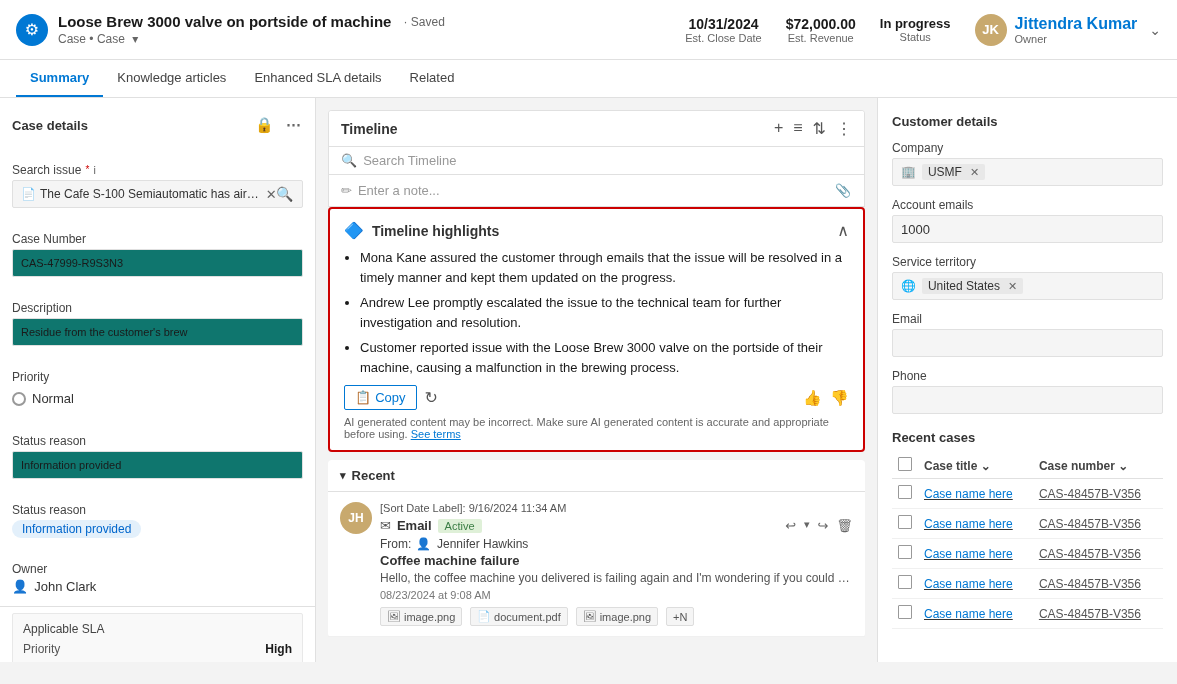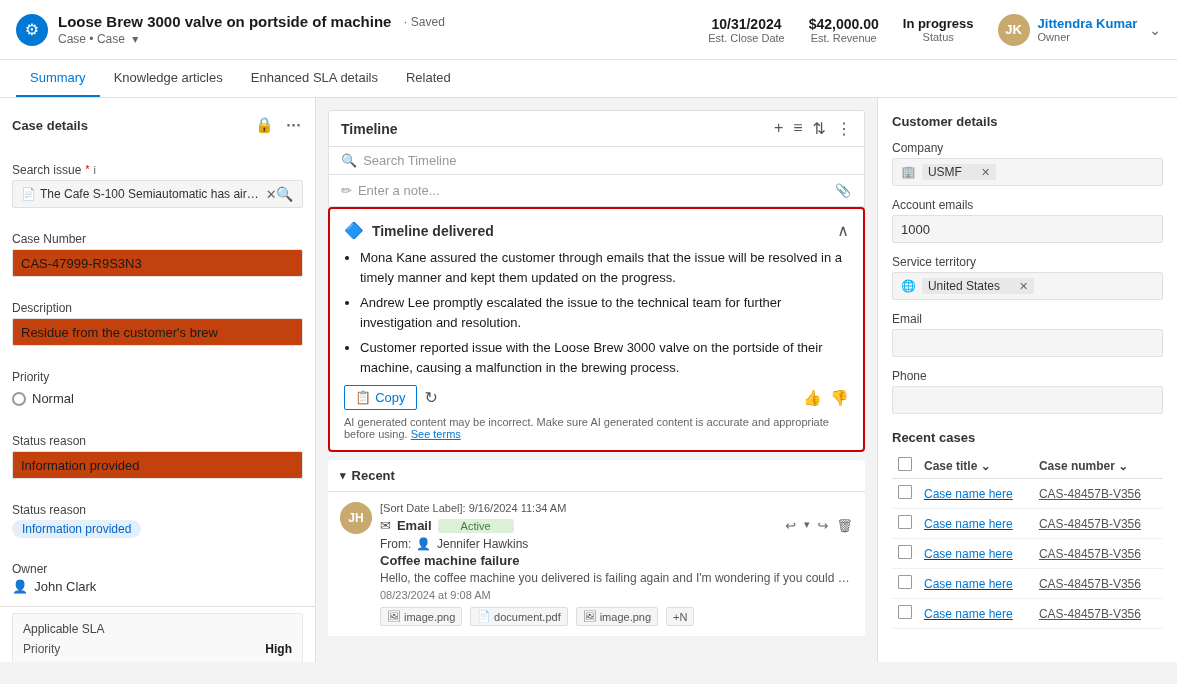--- a/index.html
+++ b/index.html
@@ -23,33 +23,33 @@
     .header-meta { display: flex; align-items: center; gap: 24px; }
     .meta-item { text-align: center; }
     .meta-value { font-size: 14px; font-weight: 600; color: #1a1a1a; }
     .meta-label { font-size: 11px; color: #666; }
     .status-badge { font-size: 13px; font-weight: 600; color: #1a1a1a; }
     .owner-section { display: flex; align-items: center; gap: 8px; cursor: pointer; }
     .owner-avatar {
       width: 32px; height: 32px; border-radius: 50%; background: #c8a96e;
       display: flex; align-items: center; justify-content: center; color: #fff; font-size: 13px; font-weight: 600; flex-shrink: 0; overflow: hidden;
     }
-    .owner-name { font-size: 13px; font-weight: 600; color: #0078d4; text-align: right; }
+    .owner-name { font-size: 16px; font-weight: 600; color: #0078d4; text-align: right; }
     .owner-role { font-size: 11px; color: #666; }
 
     
     .nav-tabs {
       background: #fff; border-bottom: 1px solid #e0e0e0;
       display: flex; gap: 0; padding: 0 16px;
     }
     .nav-tab {
       padding: 10px 14px; font-size: 13px; color: #444; cursor: pointer;
       border-bottom: 2px solid transparent; white-space: nowrap;
     }
-    .nav-tab.active { color: #0078d4; border-bottom: 2px solid #0078d4; font-weight: 400; }
+    .nav-tab.active { color: #0078d4; border-bottom: 2px solid #0078d4; font-weight: 700; }
 
     
     .main-layout {
       display: flex; height: calc(100vh - 120px); overflow: hidden;
     }
 
     
     .left-panel {
       width: 316px; background: #fff; border-right: 1px solid #e0e0e0;
       overflow-y: auto; flex-shrink: 0; padding: 12px 0;
@@ -58,22 +58,22 @@
       display: flex; align-items: center; justify-content: space-between;
       padding: 4px 12px 8px; font-size: 13px; font-weight: 600; text-align: center;
     }
     .panel-header-icons { display: flex; gap: 8px; }
     .icon-btn { cursor: pointer; color: #666; font-size: 15px; padding: 2px; }
 
     .field-group { padding: 6px 12px; margin-top: 12px; }
     .field-label { font-size: 12px; color: #444; margin-bottom: 3px; display: flex; align-items: center; gap: 4px; }
     .field-label sup { color: #c00; }
     .field-value {
-      background: #c2410c; border: 1px solid #e0e0e0; border-radius: 2px;
-      padding: 5px 8px; font-size: 13px; color: #1a1a1a; min-height: 28px;
+      background: #0f766e; border: 1px solid #e0e0e0; border-radius: 2px;
+      padding: 5px 8px; font-size: 11px; color: #1a1a1a; min-height: 28px;
       display: flex; align-items: center; justify-content: space-between;
     }
     .search-field {
       background: #f5f5f5; border: 1px solid #e0e0e0; border-radius: 2px;
       padding: 5px 8px; font-size: 13px; display: flex; align-items: center; justify-content: space-between;
     }
     .search-field-inner { display: flex; align-items: center; gap: 4px; flex: 1; overflow: hidden; }
     .divider { height: 1px; background: #e0e0e0; margin: 6px 0; }
 
     .radio-option { display: flex; align-items: center; gap: 6px; padding: 4px 0; }
@@ -149,21 +149,21 @@
     
     .recent-section { margin-top: 8px; background: #fff; border-radius: 4px; }
     .recent-header {
       display: flex; align-items: center; gap: 6px; padding: 8px 12px;
       font-size: 13px; font-weight: 600; border-bottom: 1px solid #e0e0e0; cursor: pointer;
     }
     .email-item { padding: 10px 12px; border-bottom: 1px solid #f0f0f0; }
     .email-meta { font-size: 11px; color: #555; margin-bottom: 4px; }
     .email-header-row { display: flex; align-items: center; justify-content: space-between; margin-bottom: 4px; }
     .email-type { display: flex; align-items: center; gap: 6px; }
-    .email-badge { font-size: 11px; background: #dff0d8; color: #3a7d44; border-radius: 2px; padding: 1px 23px; }
+    .email-badge { font-size: 11px; background: #dff0d8; color: #3a7d44; border-radius: 2px; padding: 1px 7px; }
     .email-actions { display: flex; gap: 8px; color: #666; }
     .email-from { font-size: 12px; color: #444; margin-bottom: 2px; }
     .email-subject { font-size: 13px; font-weight: 600; margin-bottom: 3px; }
     .email-preview { font-size: 12px; color: #555; margin-bottom: 4px; white-space: nowrap; overflow: hidden; text-overflow: ellipsis; }
     .email-date { font-size: 11px; color: #777; margin-bottom: 6px; }
     .email-attachments { display: flex; gap: 8px; flex-wrap: wrap; }
     .attachment { display: flex; align-items: center; gap: 3px; font-size: 11px; color: #555; background: #f5f5f5; border: 1px solid #ddd; border-radius: 2px; padding: 2px 6px; }
 
     
     .right-panel {
@@ -171,21 +171,21 @@
       overflow-y: auto; flex-shrink: 0; padding: 12px 0;
     }
     .right-panel-header { font-size: 13px; font-weight: 600; padding: 4px 14px 8px; }
     .customer-field { padding: 4px 14px; margin-bottom: 4px; }
     .customer-field-label { font-size: 12px; color: #444; margin-bottom: 3px; }
     .customer-field-value {
       background: #f5f5f5; border: 1px solid #e0e0e0; border-radius: 2px;
       padding: 5px 8px; font-size: 13px; min-height: 28px;
       display: flex; align-items: center; gap: 6px;
     }
-    .tag { display: flex; align-items: center; gap: 19px; background: #e8e8e8; border-radius: 2px; padding: 1px 6px; font-size: 12px; }
+    .tag { display: flex; align-items: center; gap: 8px; background: #e8e8e8; border-radius: 2px; padding: 1px 6px; font-size: 12px; }
     .tag-x { cursor: pointer; color: #666; font-size: 11px; }
 
     
     .recent-cases-section { padding: 8px 14px; }
     .recent-cases-title { font-size: 13px; font-weight: 600; margin-bottom: 8px; }
     .cases-table { width: 100%; border-collapse: collapse; }
     .cases-table th {
       font-size: 12px; color: #444; text-align: left; padding: 4px 6px;
       border-bottom: 1px solid #e0e0e0; font-weight: 600;
     }
@@ -215,21 +215,21 @@
         <span style="margin-left:4px;">▾</span>
       </div>
     </div>
   </div>
   <div class="header-meta">
     <div class="meta-item">
       <div class="meta-value">10/31/2024</div>
       <div class="meta-label">Est. Close Date</div>
     </div>
     <div class="meta-item">
-      <div class="meta-value">$42,000.00</div>
+      <div class="meta-value">$72,000.00</div>
       <div class="meta-label">Est. Revenue</div>
     </div>
     <div class="meta-item">
       <div class="status-badge">In progress</div>
       <div class="meta-label">Status</div>
     </div>
     <div class="owner-section">
       <div class="owner-avatar">JK</div>
       <div>
         <div class="owner-name">Jittendra Kumar</div>
@@ -345,21 +345,21 @@
           <span>Enter a note...</span>
         </div>
         <span style="color:#999;cursor:pointer;">📎</span>
       </div>
     </div>
 
     <div class="highlights-card">
       <div class="highlights-header">
         <div class="highlights-title-row">
           <span class="copilot-icon">🔷</span>
-          <span class="highlights-title">Timeline delivered</span>
+          <span class="highlights-title">Timeline highlights</span>
         </div>
         <span style="cursor:pointer;color:#555;font-size:16px;">∧</span>
       </div>
       <div class="highlights-body">
         <ul>
           <li>Mona Kane assured the customer through emails that the issue will be resolved in a timely manner and kept them updated on the progress.</li>
           <li>Andrew Lee promptly escalated the issue to the technical team for further investigation and resolution.</li>
           <li>Customer reported issue with the Loose Brew 3000 valve on the portside of their machine, causing a malfunction in the brewing process.</li>
         </ul>
       </div>

